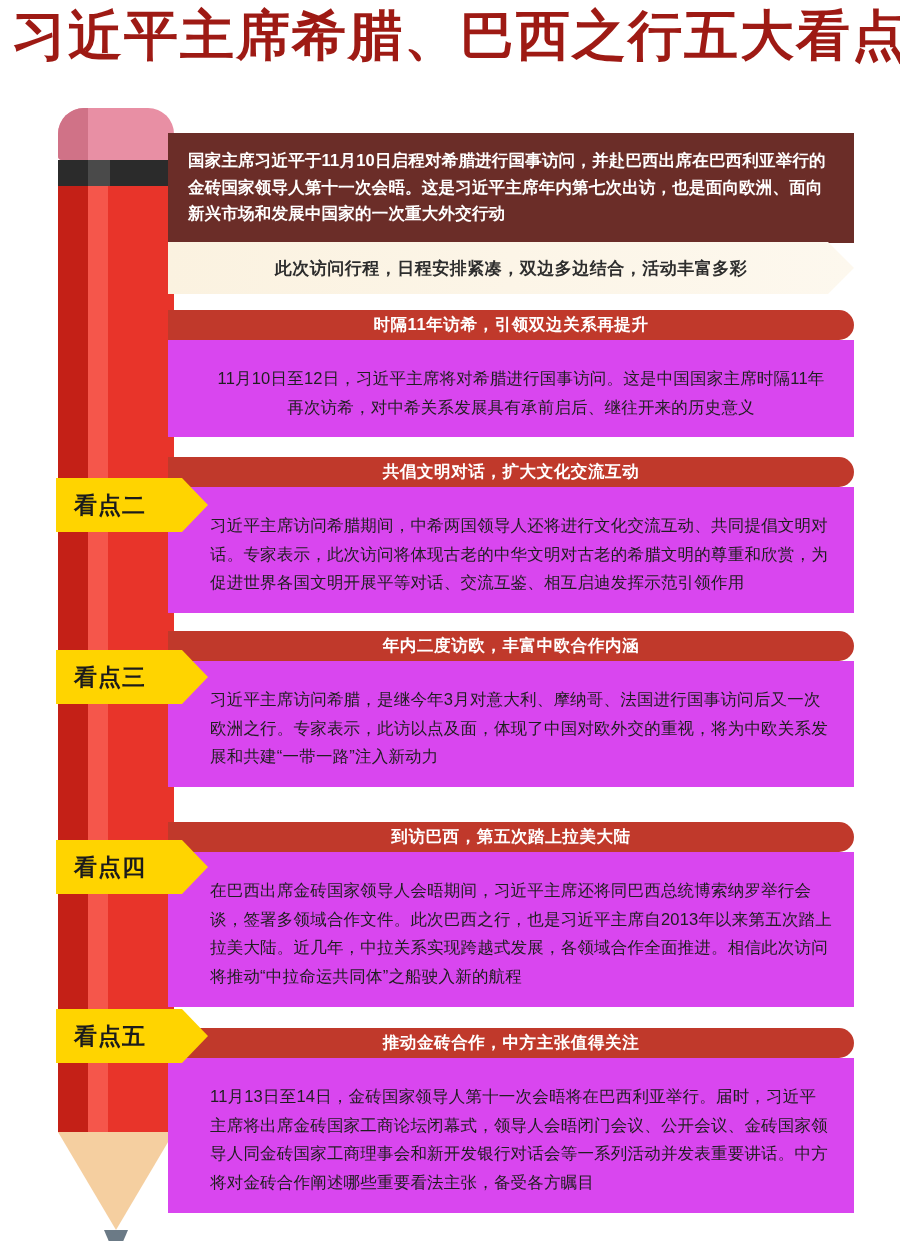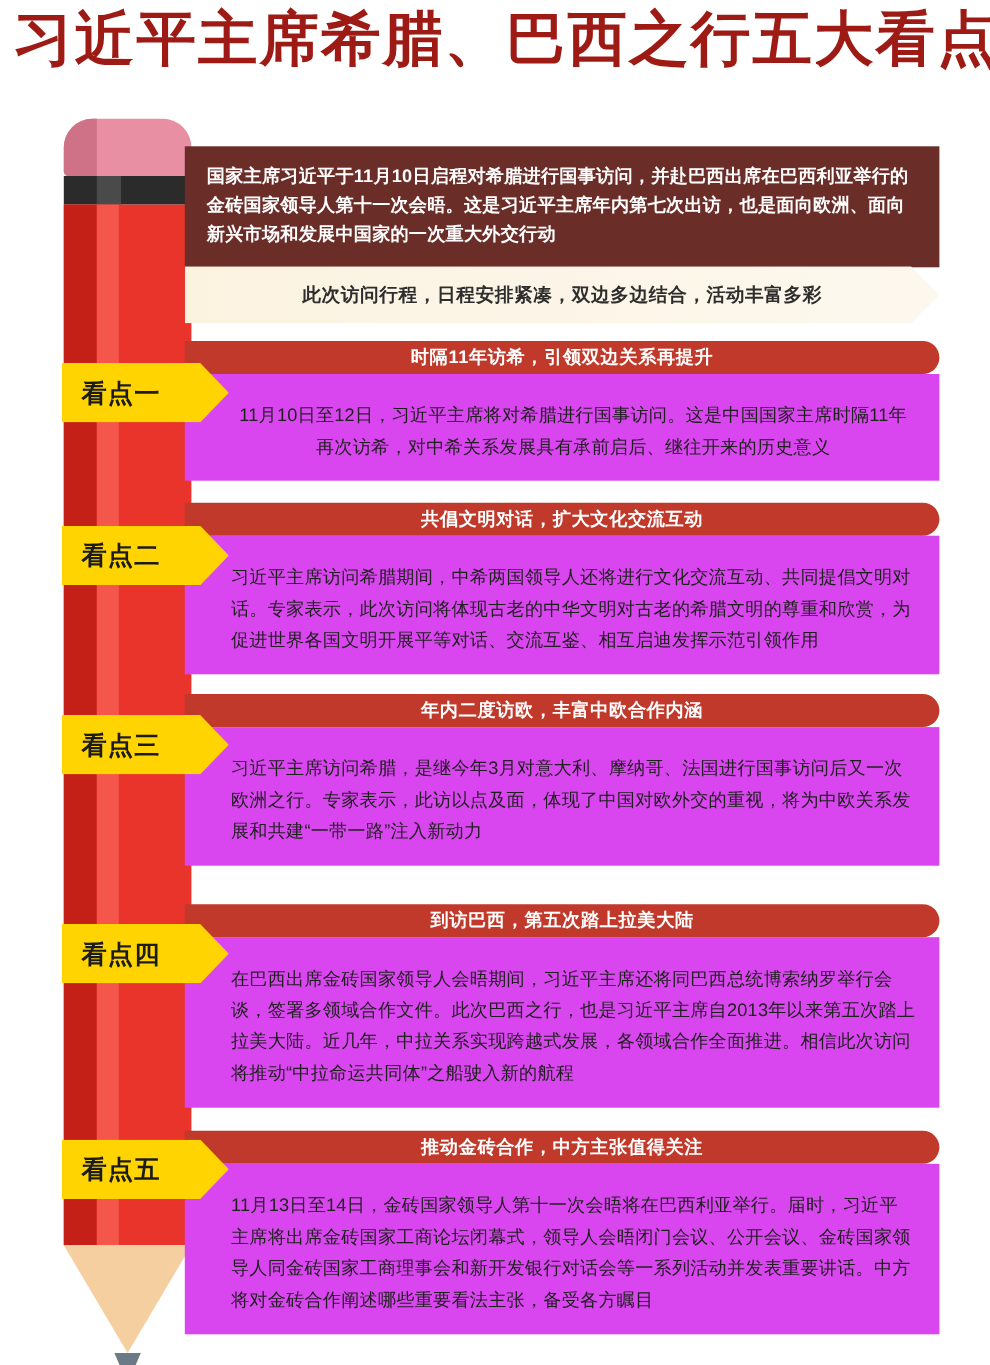--- a/index.html
+++ b/index.html
@@ -294,23 +294,20 @@
   </div>
 
   <div class="section" style="top:310px">
     <div class="sec-head">
       <span>时隔11年访希，引领双边关系再提升</span>
     </div>
     <div class="sec-body center">
       <p>11月10日至12日，习近平主席将对希腊进行国事访问。这是中国国家主席时隔11年再次访希，对中希关系发展具有承前启后、继往开来的历史意义</p>
     </div>
   </div>
-  <div class="tab" style="top:330px">
-    <span>看点一</span>
-  </div>
 
   <div class="section" style="top:457px">
     <div class="sec-head">
       <span>共倡文明对话，扩大文化交流互动</span>
     </div>
     <div class="sec-body">
       <p>习近平主席访问希腊期间，中希两国领导人还将进行文化交流互动、共同提倡文明对话。专家表示，此次访问将体现古老的中华文明对古老的希腊文明的尊重和欣赏，为促进世界各国文明开展平等对话、交流互鉴、相互启迪发挥示范引领作用</p>
     </div>
   </div>
   <div class="tab" style="top:478px">
@@ -342,18 +339,18 @@
   </div>
 
   <div class="section" style="top:1028px">
     <div class="sec-head">
       <span>推动金砖合作，中方主张值得关注</span>
     </div>
     <div class="sec-body">
       <p>11月13日至14日，金砖国家领导人第十一次会晤将在巴西利亚举行。届时，习近平主席将出席金砖国家工商论坛闭幕式，领导人会晤闭门会议、公开会议、金砖国家领导人同金砖国家工商理事会和新开发银行对话会等一系列活动并发表重要讲话。中方将对金砖合作阐述哪些重要看法主张，备受各方瞩目</p>
     </div>
   </div>
-  <div class="tab" style="top:1036px">
+  <div class="tab" style="top:1009px">
     <span>看点五</span>
   </div>
 
 
 </div>
 
 </body></html>

